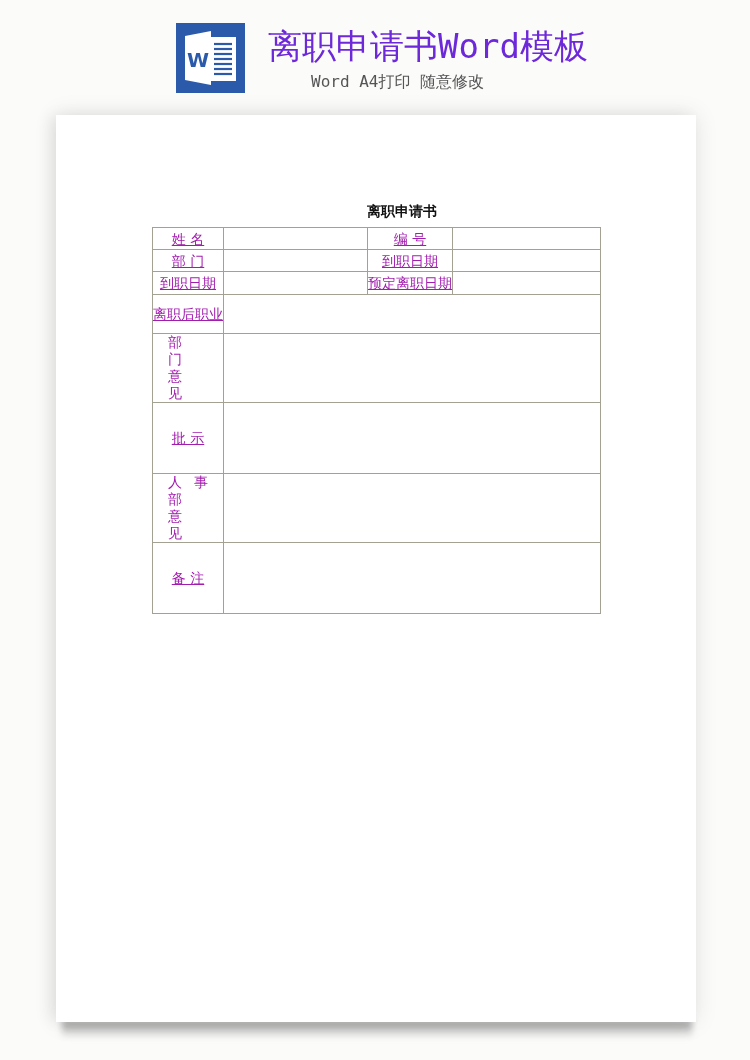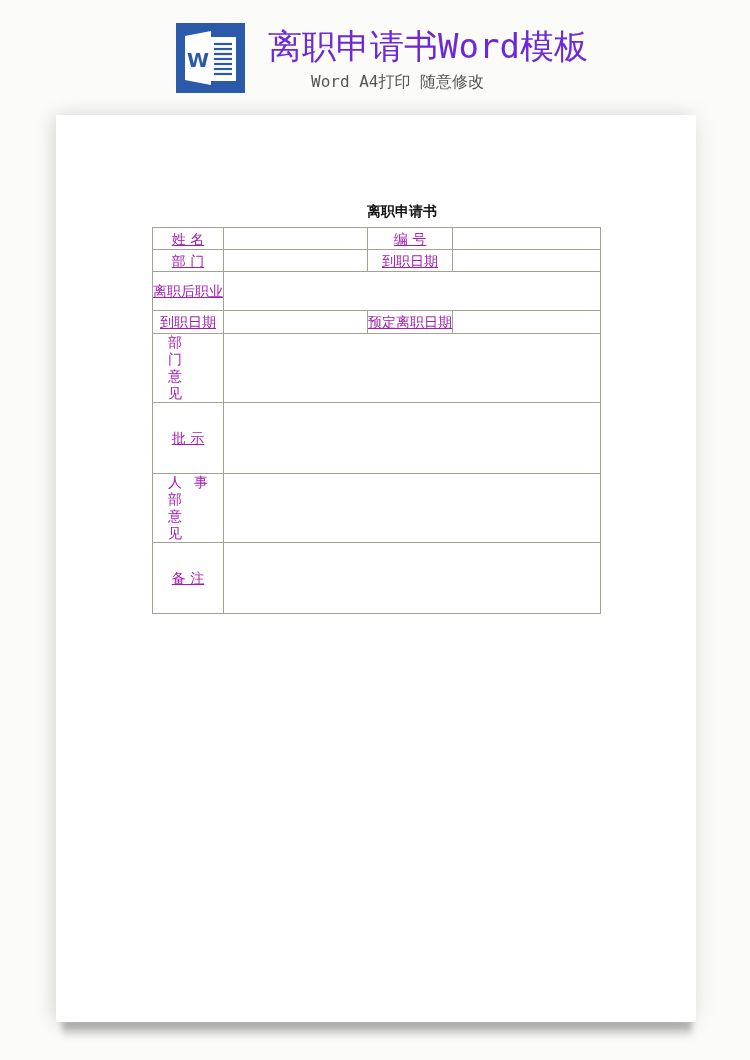--- a/index.html
+++ b/index.html
@@ -94,29 +94,29 @@
       <td class="value"></td>
       <td>编 号</td>
       <td class="value"></td>
     </tr>
     <tr style="height:22px">
       <td>部 门</td>
       <td class="value"></td>
       <td>到职日期</td>
       <td class="value"></td>
     </tr>
-    <tr style="height:39px">
-      <td>离职后职业</td>
-      <td class="value" colspan="3"></td>
-    </tr>
     <tr style="height:23px">
       <td>到职日期</td>
       <td class="value"></td>
       <td>预定离职日期</td>
       <td class="value"></td>
+    </tr>
+    <tr style="height:39px">
+      <td>离职后职业</td>
+      <td class="value" colspan="3"></td>
     </tr>
     <tr style="height:68px">
       <td>
         <span class="lbl-2line">
           <span>部　门</span>
           <span>意　见</span>
         </span>
       </td>
       <td class="value" colspan="3"></td>
     </tr>

